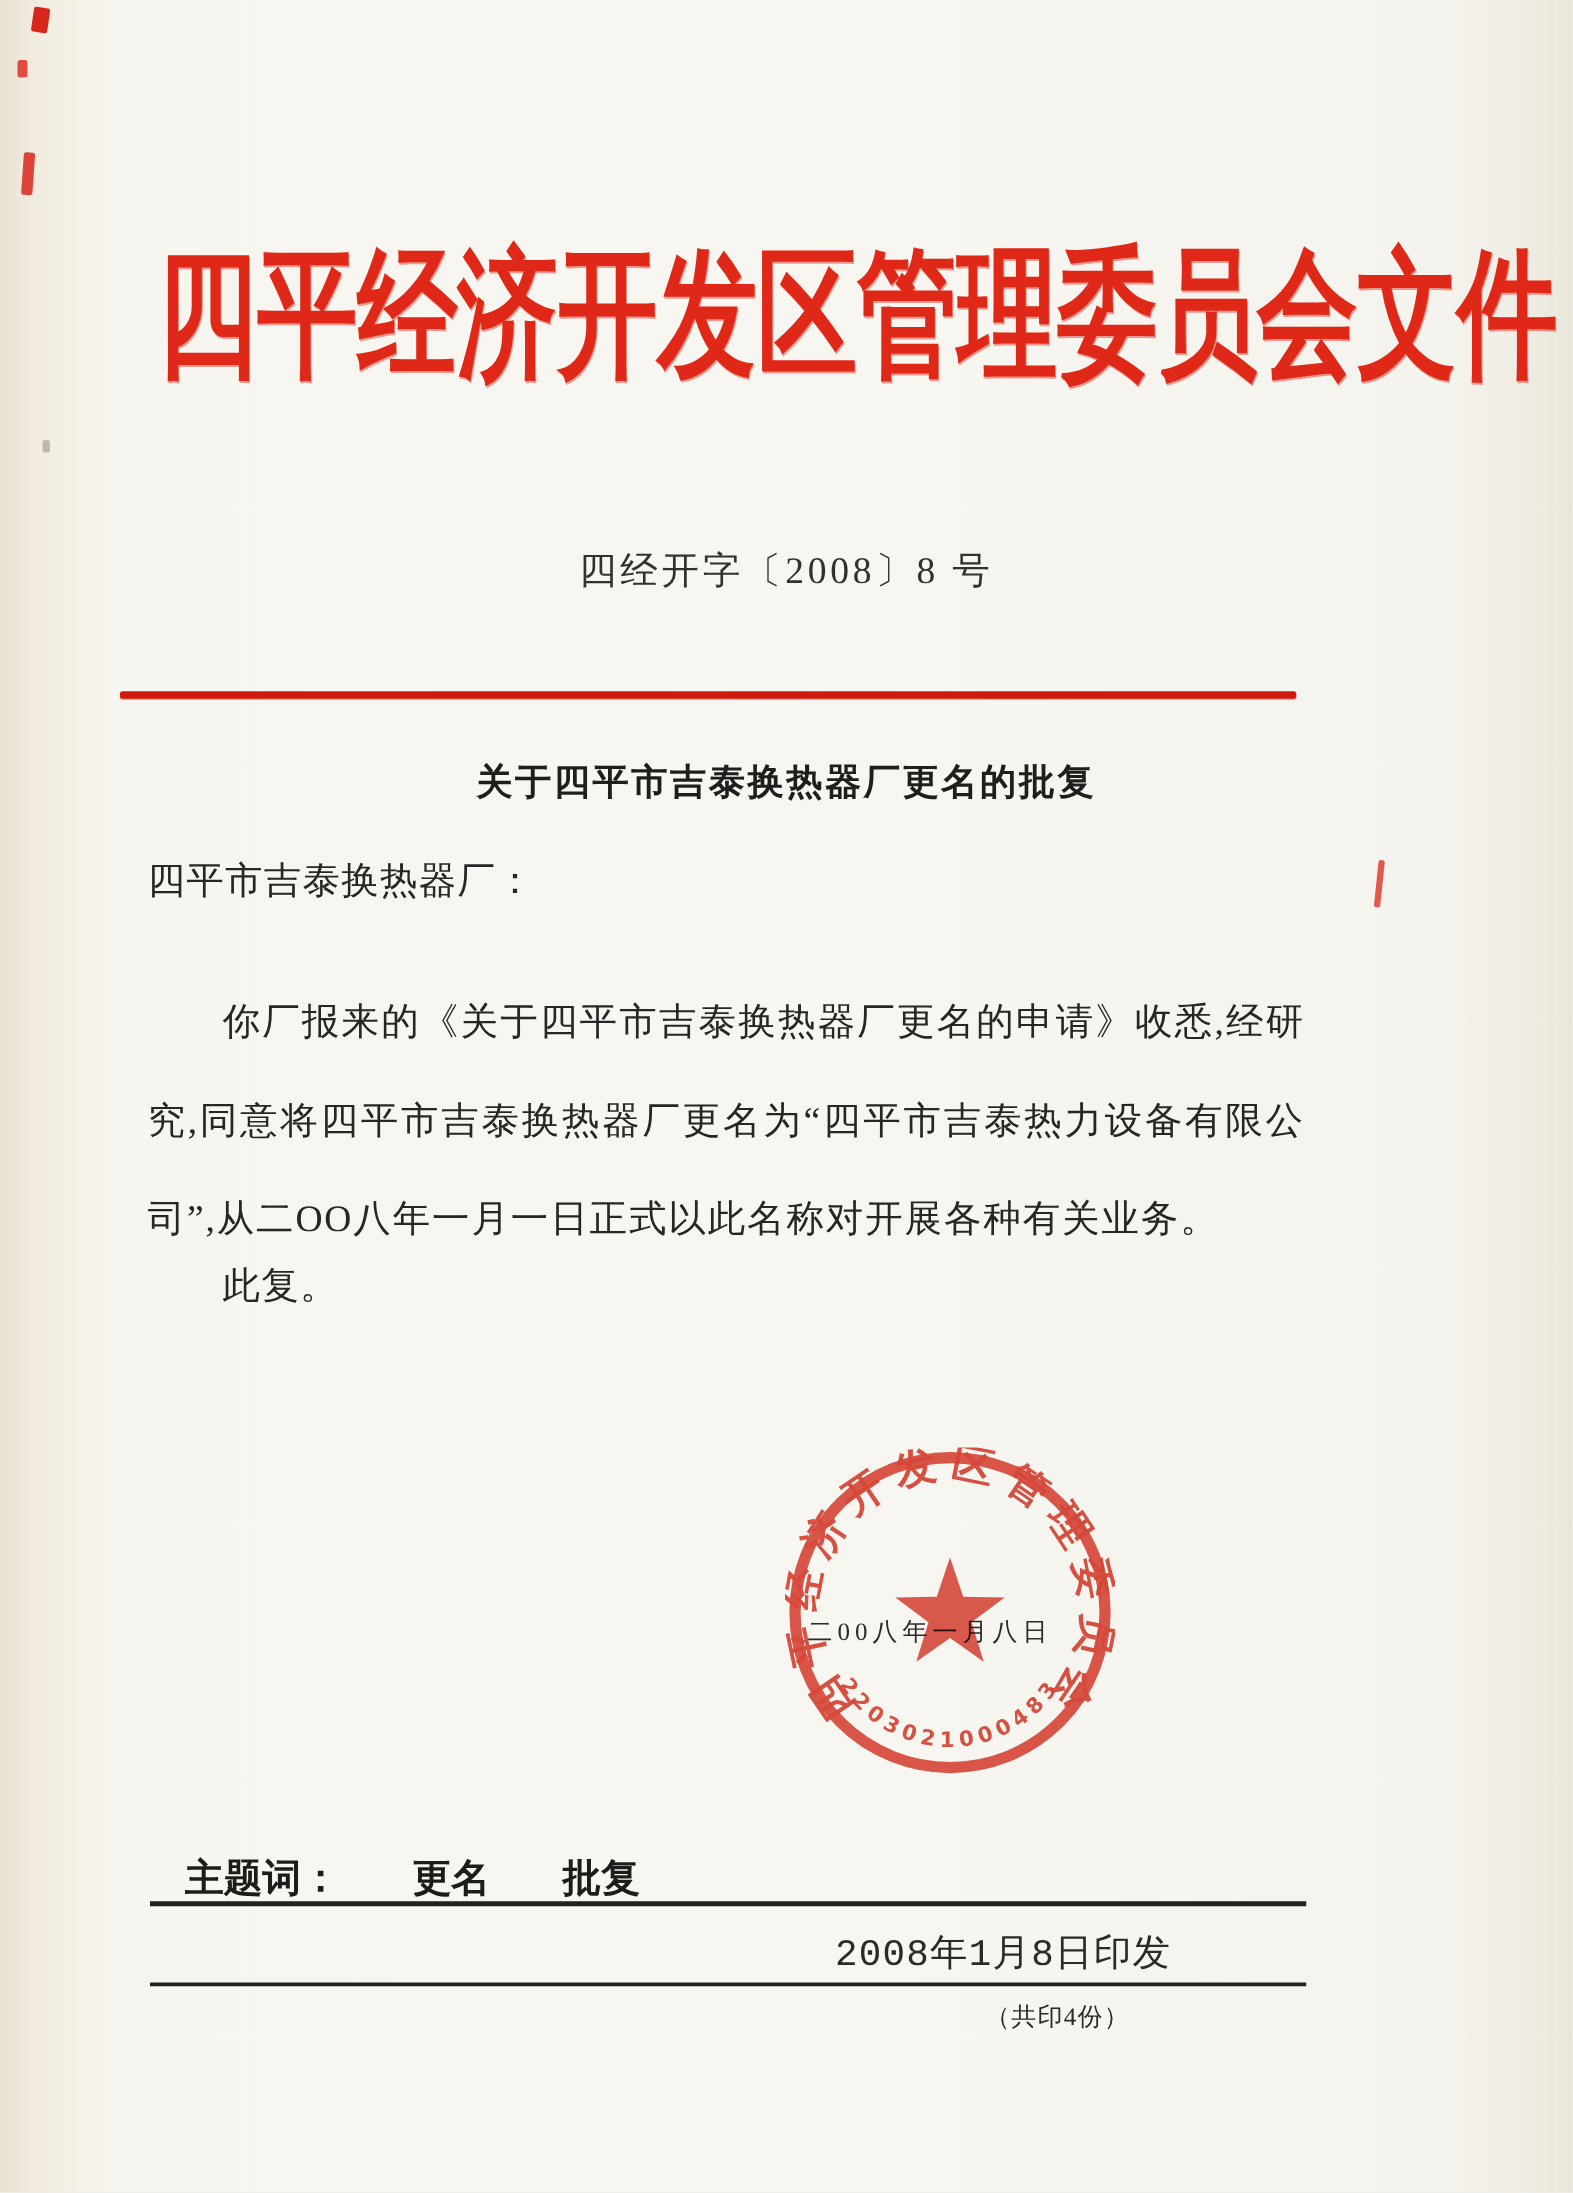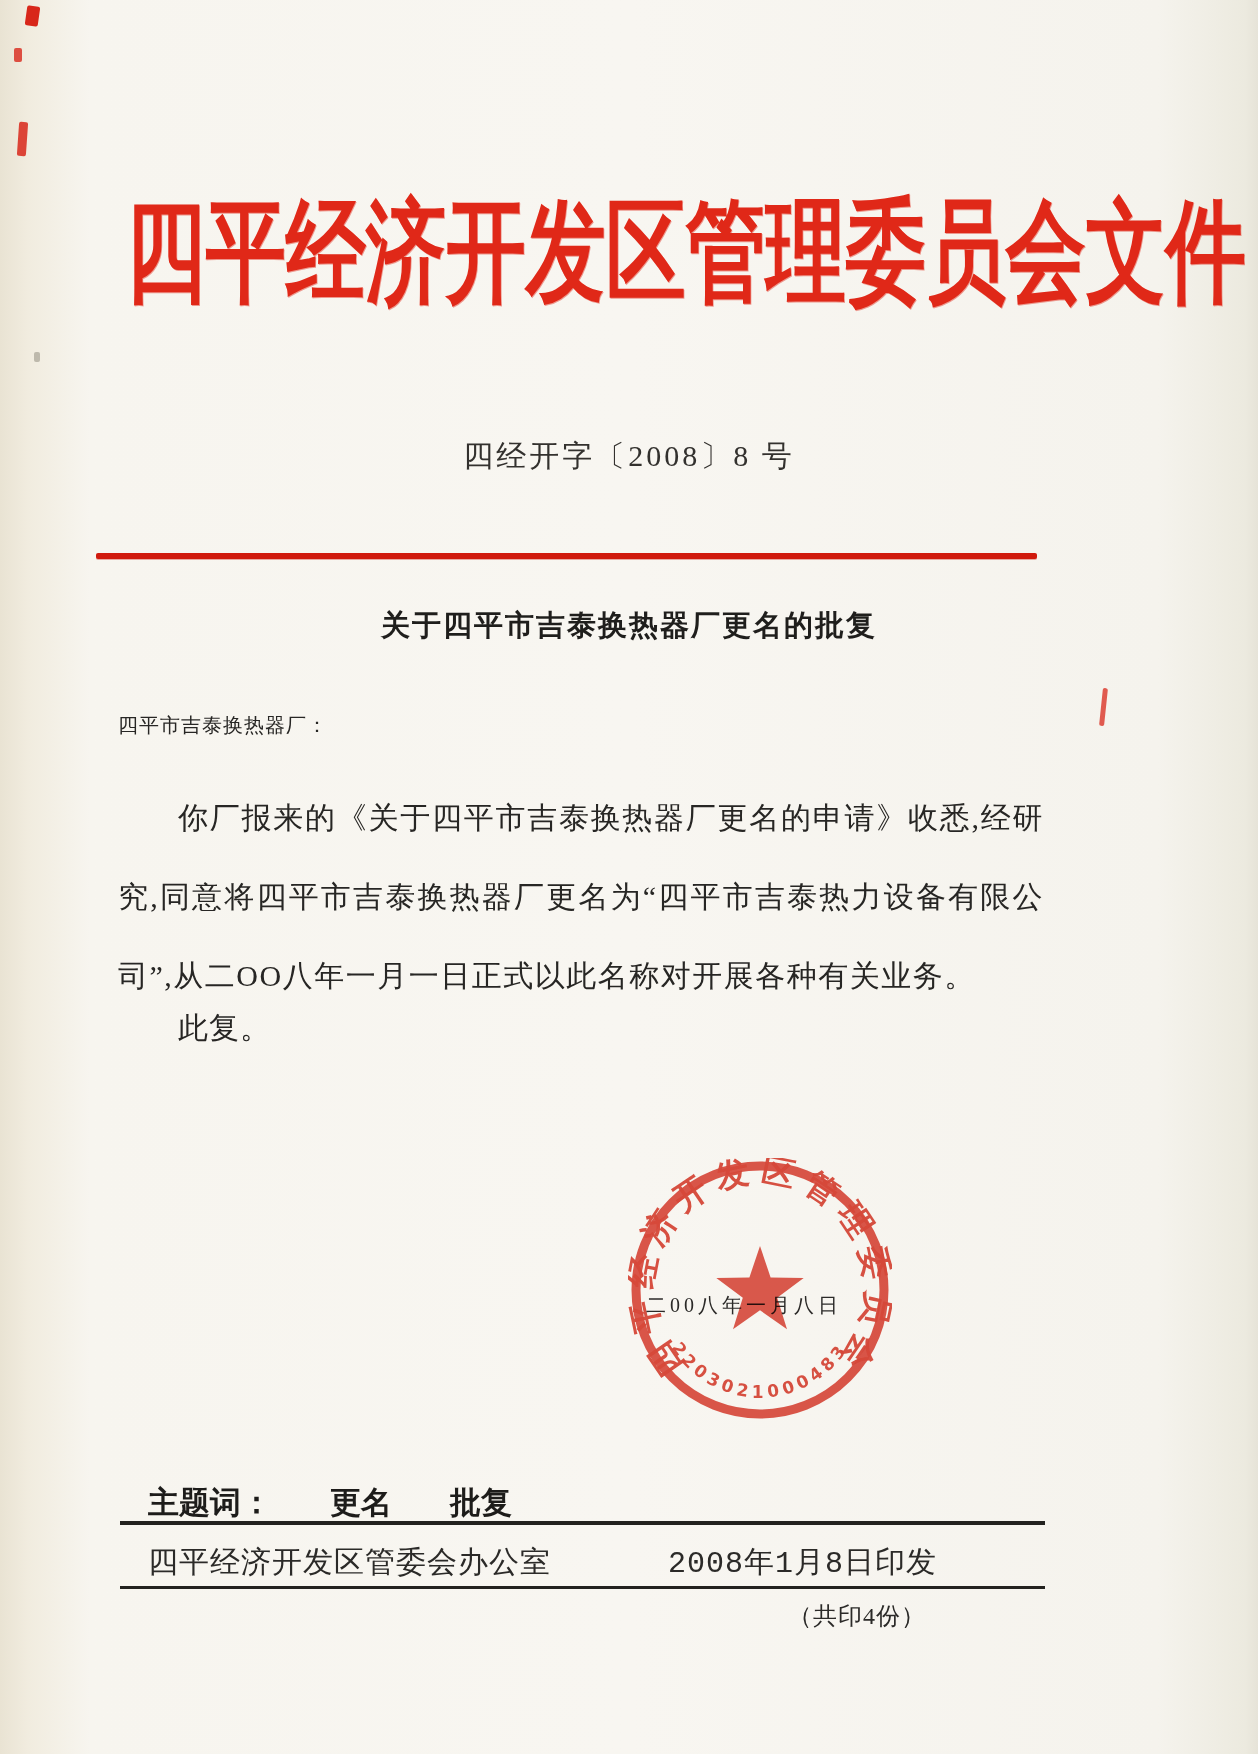--- a/index.html
+++ b/index.html
@@ -39,22 +39,22 @@
   .red-rule{
     position:absolute;left:96px;top:553px;width:941px;height:6px;
     background:#d01a0d;border-radius:2px;
     box-shadow:0 1px 0 rgba(208,26,13,.35);
   }
   .doc-title{
     position:absolute;left:0;top:606px;width:100%;
     text-align:center;font-size:29px;font-weight:bold;letter-spacing:2px;color:#1f1e1c;
   }
   .salutation{
-    position:absolute;left:118px;top:712px;width:924px;
-    font-size:20px;letter-spacing:1px;color:#272624;
+    position:absolute;left:118px;top:684px;width:924px;
+    font-size:30px;letter-spacing:1px;color:#272624;
   }
   .para-main{
     position:absolute;left:118px;top:778px;width:926px;
     font-size:30px;line-height:79px;letter-spacing:1.5px;
     text-align:justify;text-justify:inter-character;color:#272624;
   }
   .para-main{text-indent:2em;}
   .para-close{
     position:absolute;left:178px;top:1008px;
     font-size:30px;letter-spacing:1px;color:#272624;
@@ -74,21 +74,21 @@
   .rule{position:absolute;left:120px;width:925px;height:4px;background:#23221f;}
   .rule1{top:1521px;}
   .rule2{top:1586px;height:3px;}
   .office-row{
     position:absolute;left:148px;top:1542px;width:897px;
     font-size:30px;color:#2b2a28;
   }
   .office-name{float:left;letter-spacing:1px;}
   .print-date{float:right;margin-right:108px;letter-spacing:1px;font-family:Liberation Mono, monospace;}
   .copies-note{
-    position:absolute;left:788px;top:1600px;font-size:24px;color:#2b2a28;letter-spacing:1px;font-family:Liberation Serif, serif;
+    position:absolute;left:788px;top:1600px;font-size:20px;color:#2b2a28;letter-spacing:1px;font-family:Liberation Serif, serif;
   }
 </style>
 </head>
 <body>
 
 <div class="page">
 
   <div class="mark m1"></div>
   <div class="mark m2"></div>
   <div class="mark m3"></div>
@@ -128,21 +128,20 @@
     </svg>
   </div>
 
   <div class="subject-row">
     <span>主题词：</span><span class="term">更名</span><span class="term">批复</span>
   </div>
 
   <div class="rule rule1"></div>
 
   <div class="office-row">
-    <span class="office-name">四平经济开发区管委会办公室</span>
     <span class="print-date">2008年1月8日印发</span>
   </div>
 
   <div class="rule rule2"></div>
 
   <div class="copies-note">（共印4份）</div>
 
 </div>
 
 </body></html>

